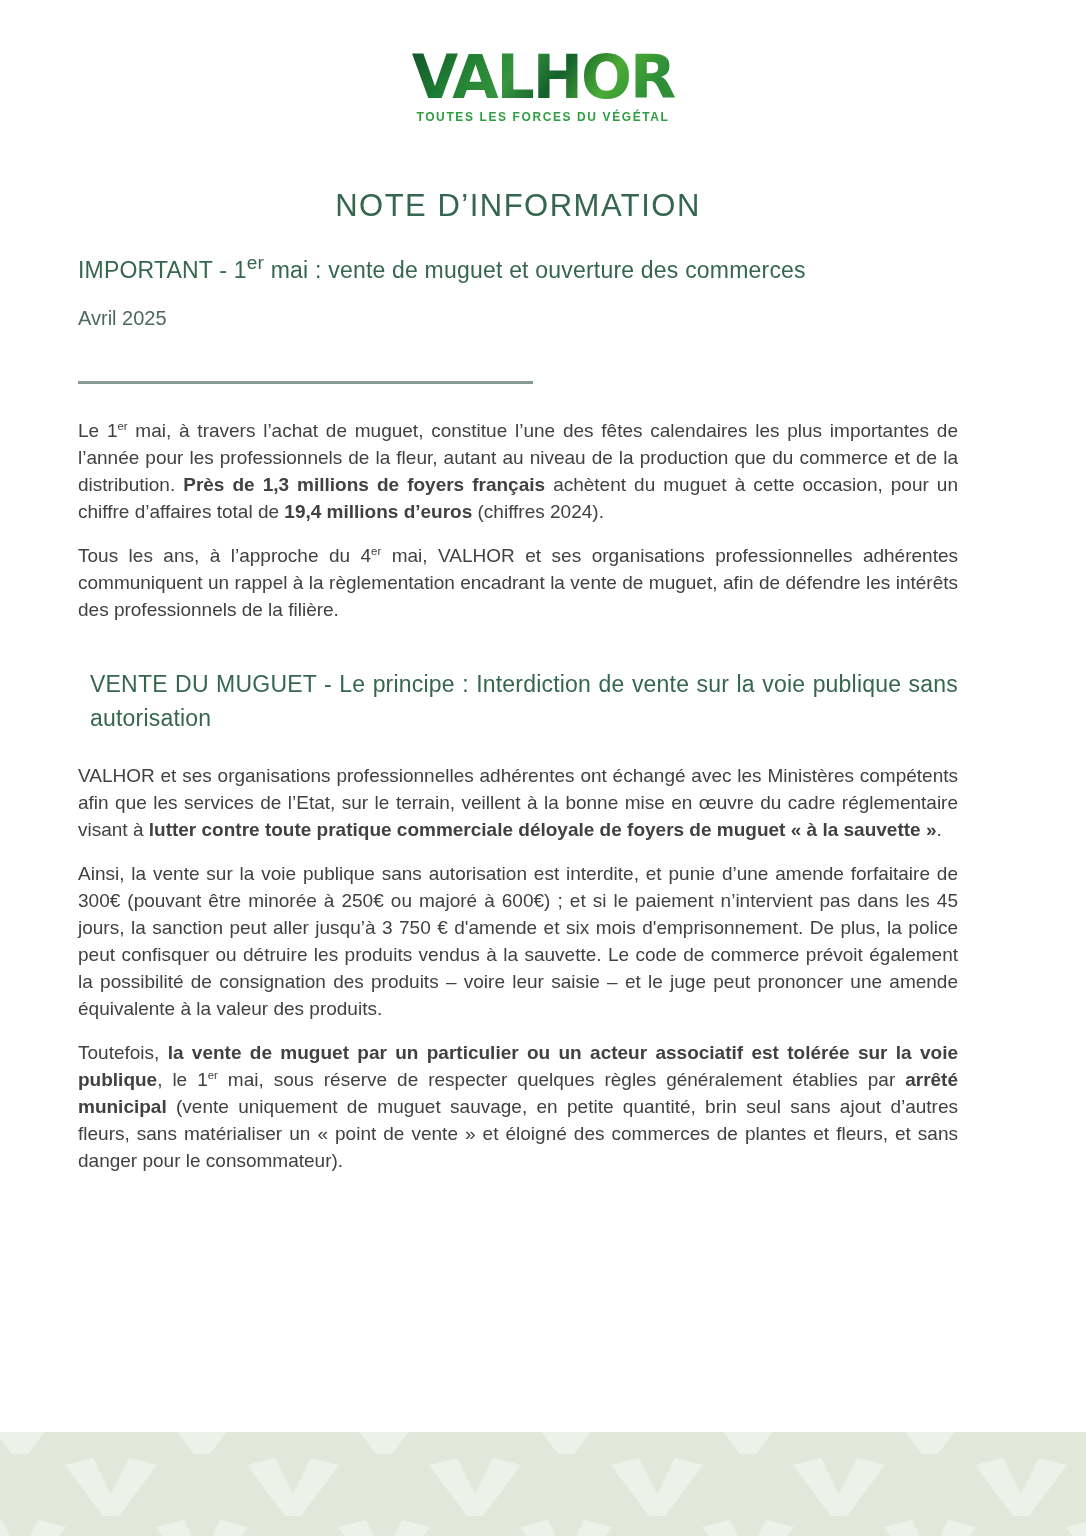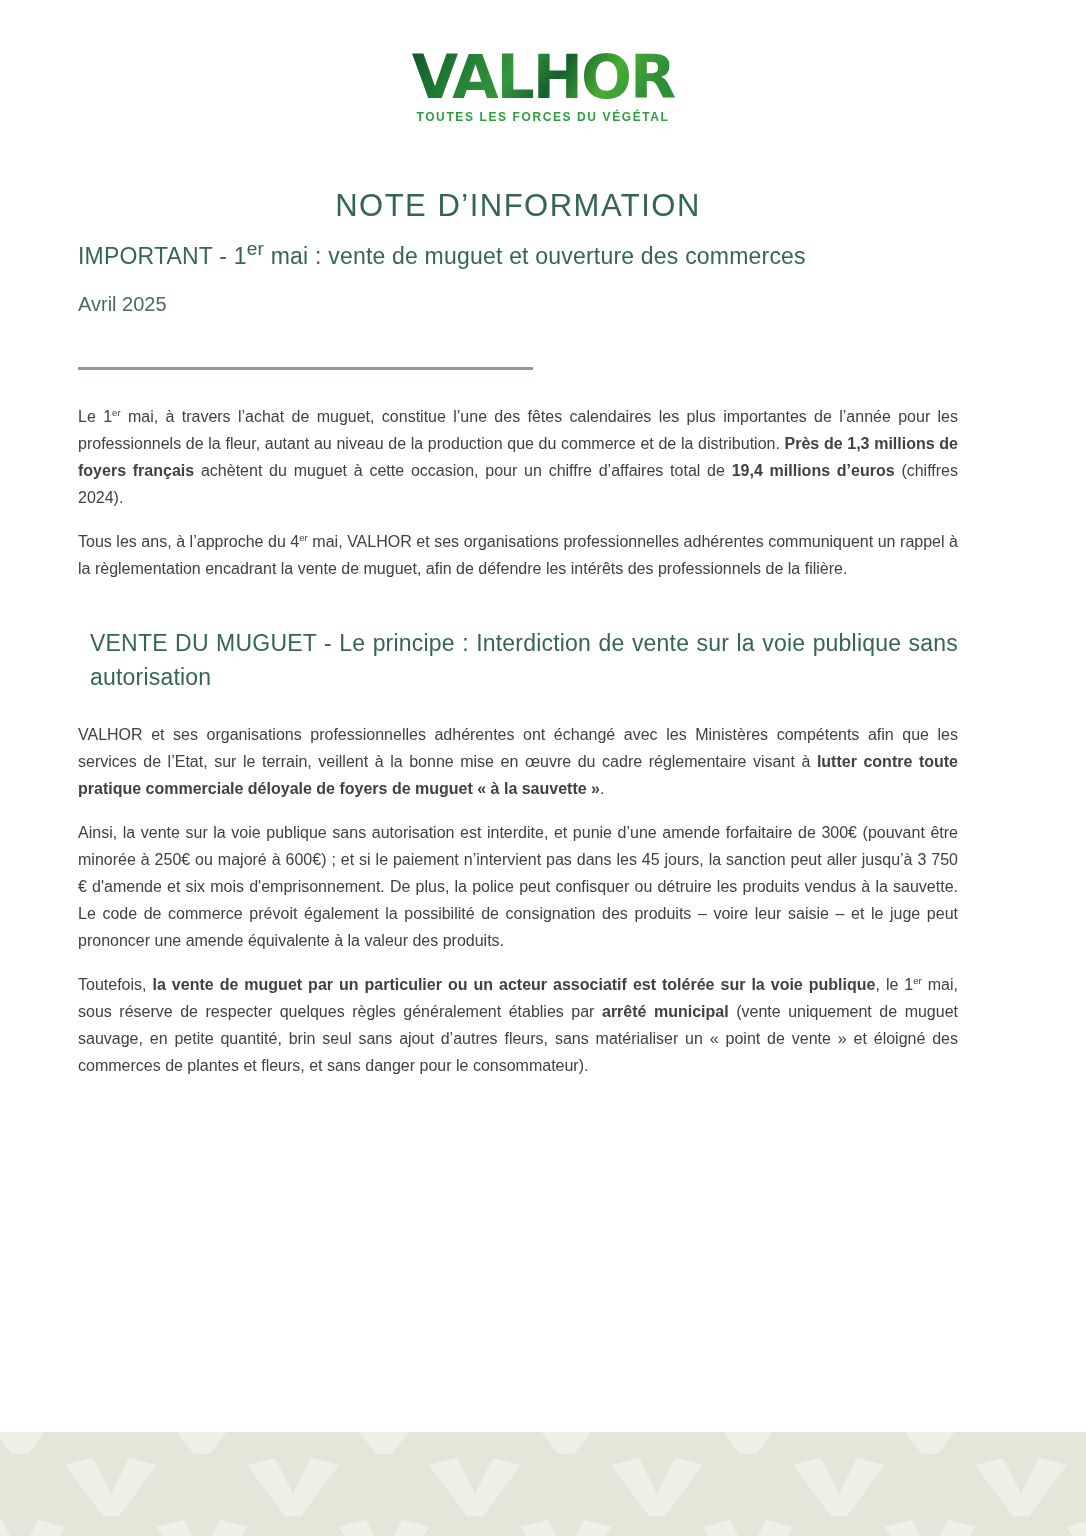--- a/index.html
+++ b/index.html
@@ -36,36 +36,36 @@
   .content{
     position:absolute;left:78px;top:0;width:880px;
   }
   .page-title{
     margin-top:188px;
     font-size:31px;font-weight:400;letter-spacing:1.5px;
     color:var(--heading-green);
     text-align:center;
   }
   .page-subtitle{
-    margin-top:14px;
+    margin-top:28px;
     font-size:23px;font-weight:400;letter-spacing:.2px;
     color:var(--heading-green);
   }
   .page-date{
     margin-top:23px;
     font-size:20px;font-weight:400;
     color:var(--date-green);
   }
   .divider{
     margin-top:51px;margin-bottom:33px;
     width:455px;height:3px;background:var(--divider);
   }
   
   .doc-body p{
-    font-size:16px;line-height:27px;text-align:justify;
+    font-size:19px;line-height:27px;text-align:justify;
     color:var(--body-text);
     margin:0 0 17px 0;
   }
   .doc-body p .bold{font-weight:700;}
   .doc-body h2{
     font-size:23px;line-height:34px;font-weight:400;text-align:justify;
     color:var(--heading-green);
     margin:44px 0 27px 12px;letter-spacing:.2px;
   }
   .doc-body sup{

